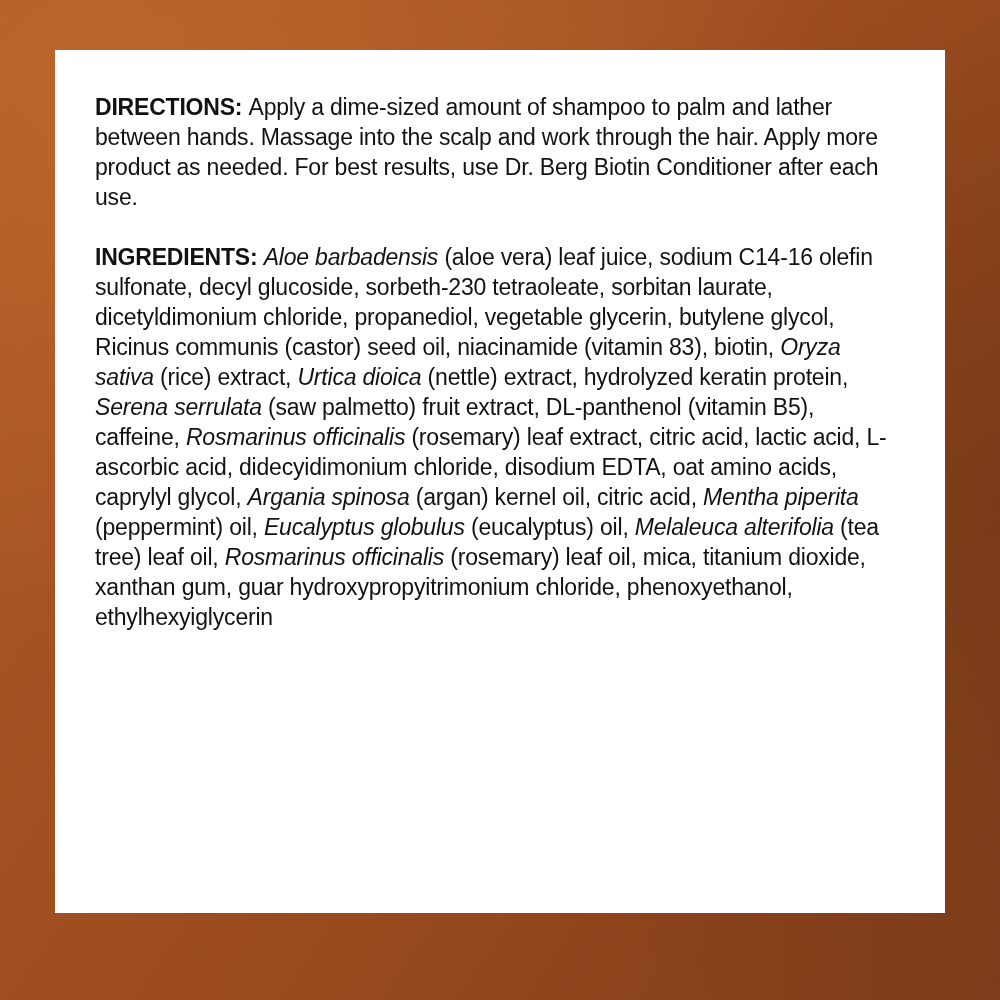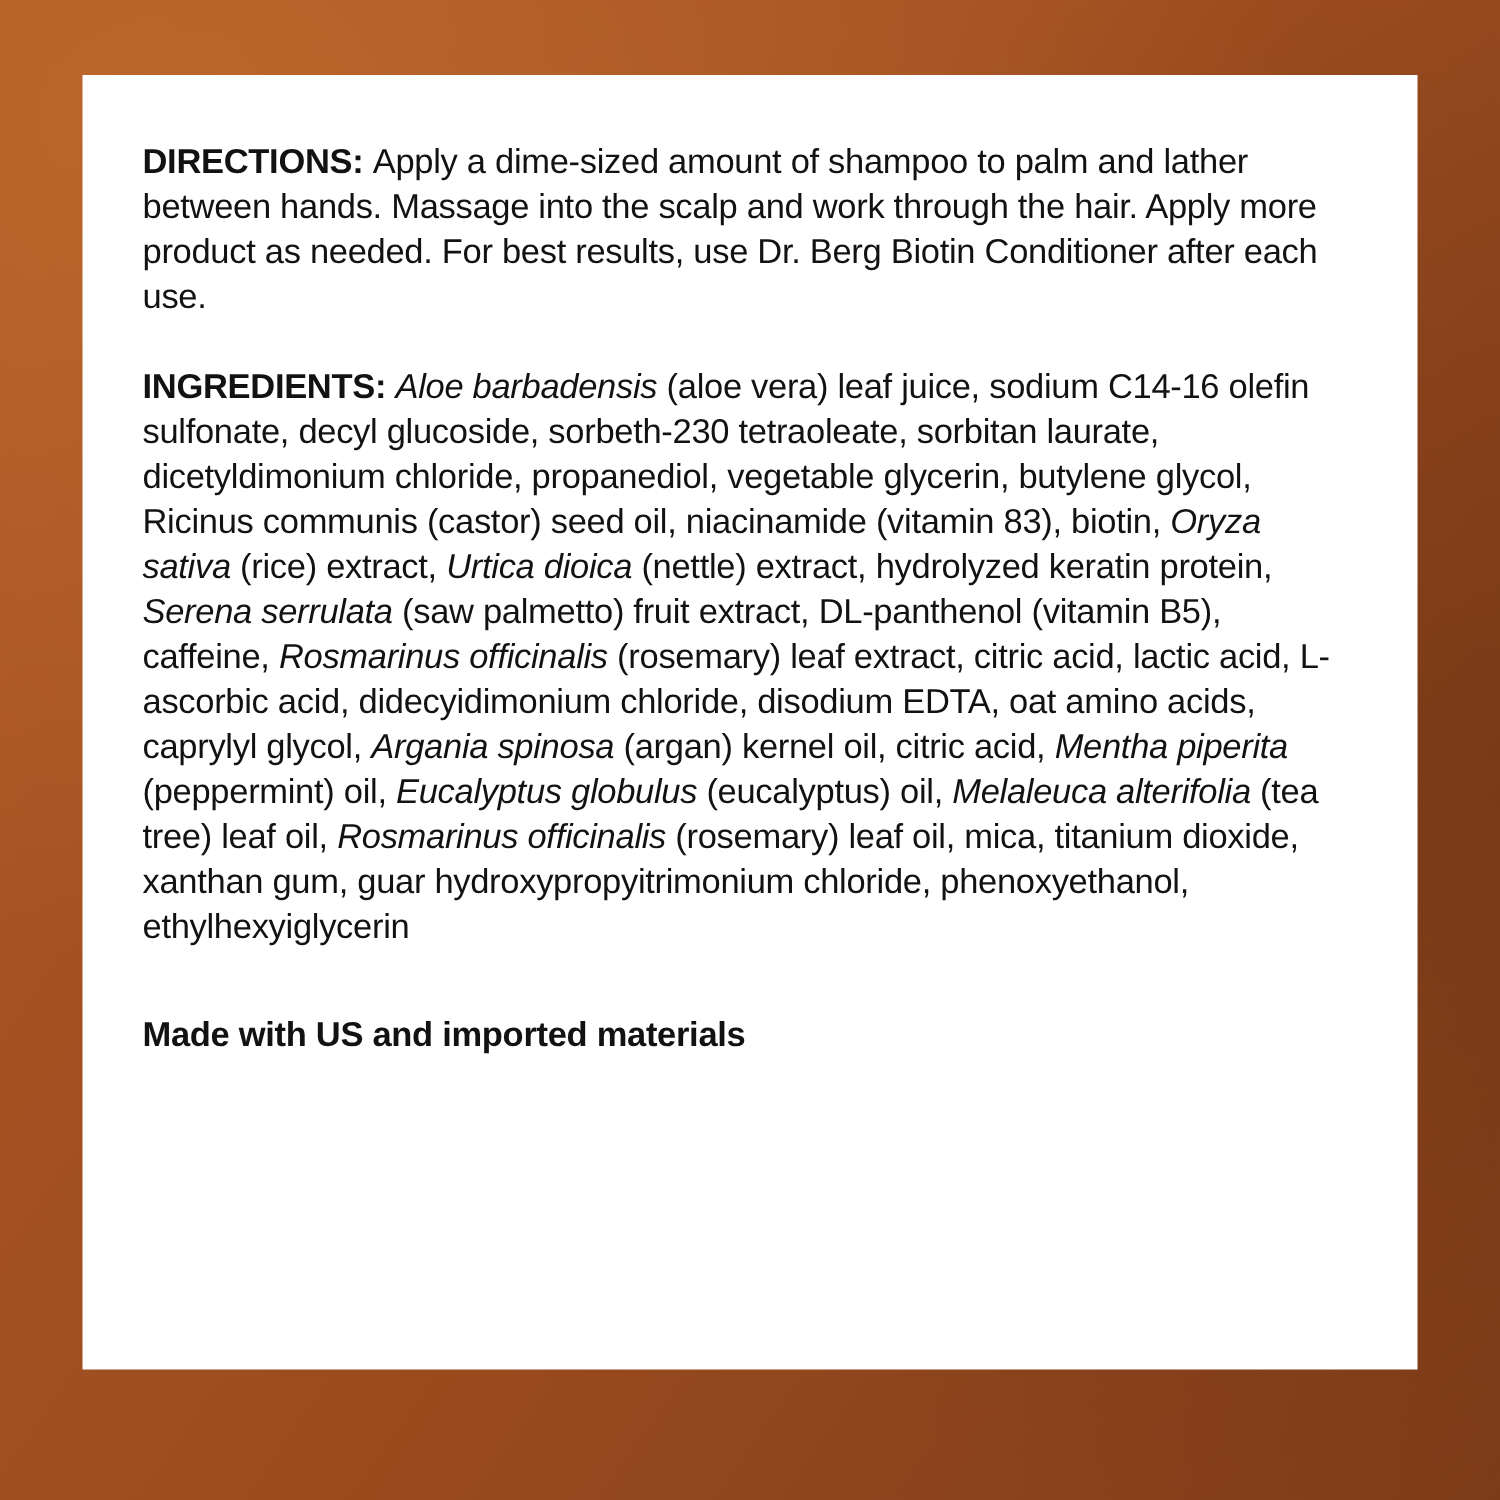--- a/index.html
+++ b/index.html
@@ -47,15 +47,14 @@
     margin-top: 42px;
   }
 </style>
 </head>
 <body>
 
 <div class="bg">
   <div class="card">
     <p class="para"><span class="seg-bold">DIRECTIONS: </span><span>Apply a dime-sized amount of shampoo to palm and lather between hands. Massage into the scalp and work through the hair. Apply more product as needed. For best results, use Dr. Berg Biotin Conditioner after each use.</span></p>
     <p class="para"><span class="seg-bold">INGREDIENTS: </span><span class="seg-italic">Aloe barbadensis</span><span> (aloe vera) leaf juice, sodium C14-16 olefin sulfonate, decyl glucoside, sorbeth-230 tetraoleate, sorbitan laurate, dicetyldimonium chloride, propanediol, vegetable glycerin, butylene glycol, Ricinus communis (castor) seed oil, niacinamide (vitamin 83), biotin, </span><span class="seg-italic">Oryza sativa</span><span> (rice) extract, </span><span class="seg-italic">Urtica dioica</span><span> (nettle) extract, hydrolyzed keratin protein, </span><span class="seg-italic">Serena serrulata</span><span> (saw palmetto) fruit extract, DL-panthenol (vitamin B5), caffeine, </span><span class="seg-italic">Rosmarinus officinalis</span><span> (rosemary) leaf extract, citric acid, lactic acid, L-ascorbic acid, didecyidimonium chloride, disodium EDTA, oat amino acids, caprylyl glycol, </span><span class="seg-italic">Argania spinosa</span><span> (argan) kernel oil, citric acid, </span><span class="seg-italic">Mentha piperita</span><span> (peppermint) oil, </span><span class="seg-italic">Eucalyptus globulus</span><span> (eucalyptus) oil, </span><span class="seg-italic">Melaleuca alterifolia</span><span> (tea tree) leaf oil, </span><span class="seg-italic">Rosmarinus officinalis</span><span> (rosemary) leaf oil, mica, titanium dioxide, xanthan gum, guar hydroxypropyitrimonium chloride, phenoxyethanol, ethylhexyiglycerin</span></p>
-    <p class="para footer-note">Made with US and imported materials</p>
   </div>
 </div>
 
 </body></html>

